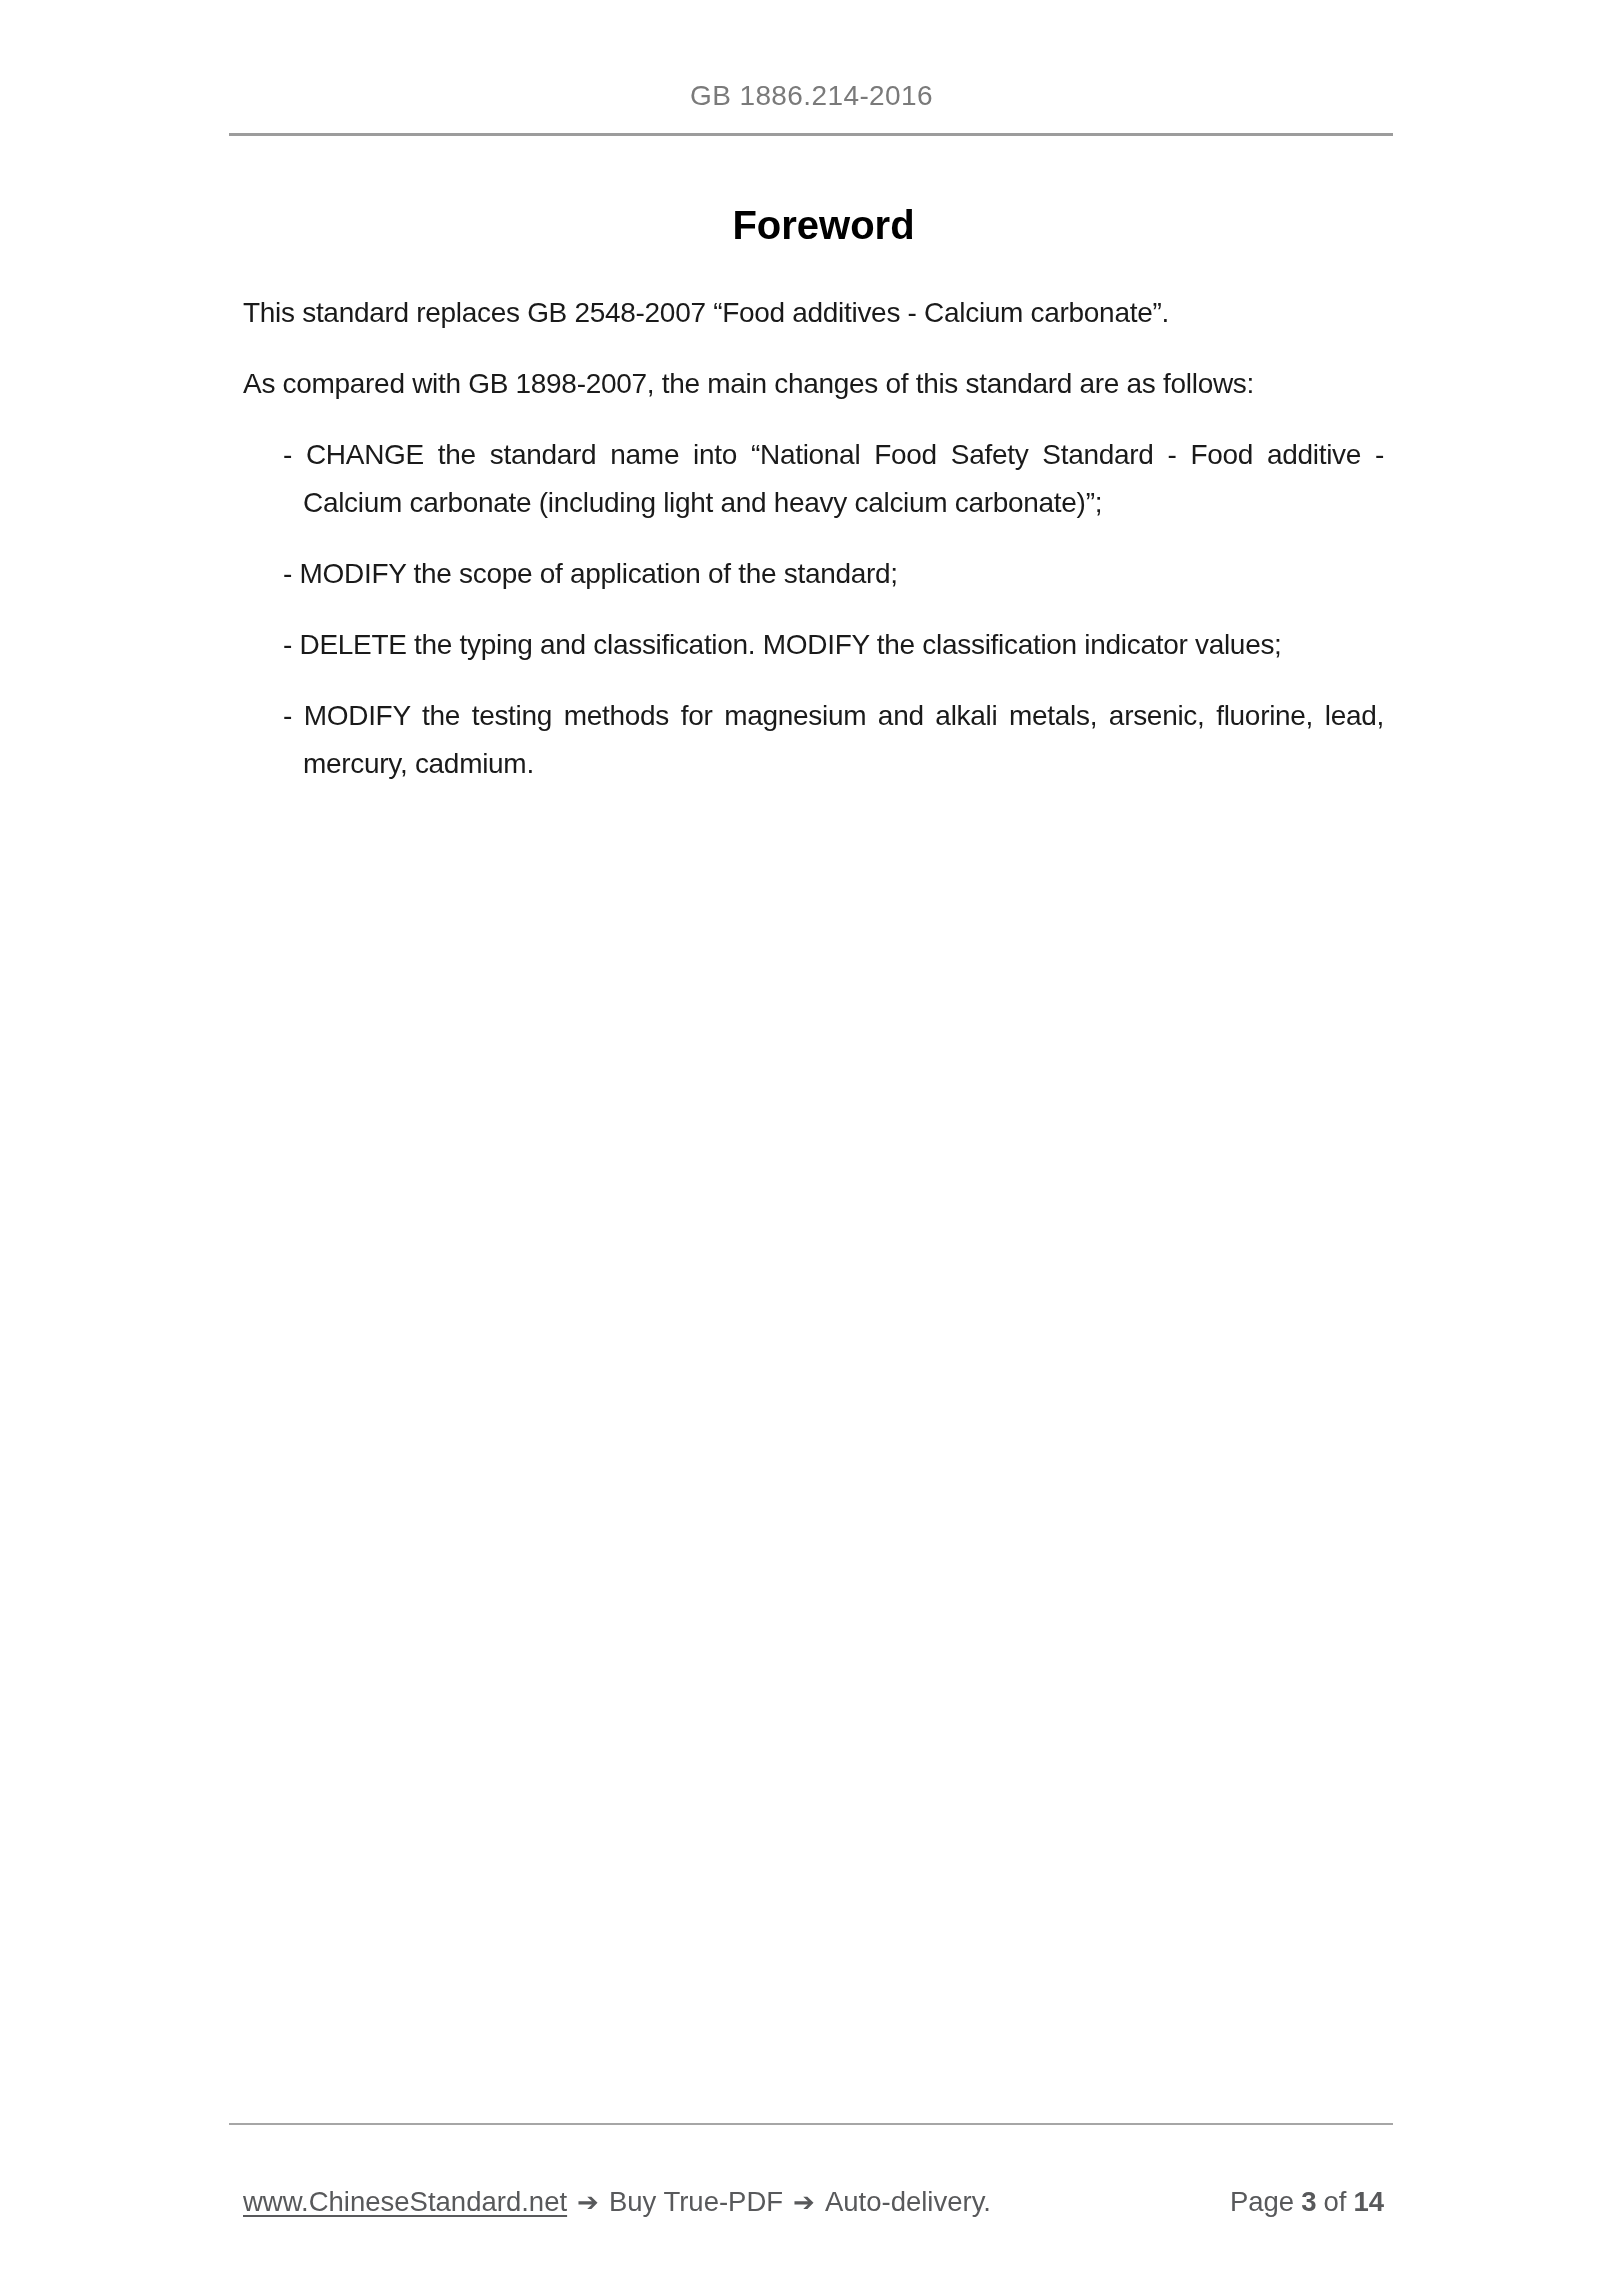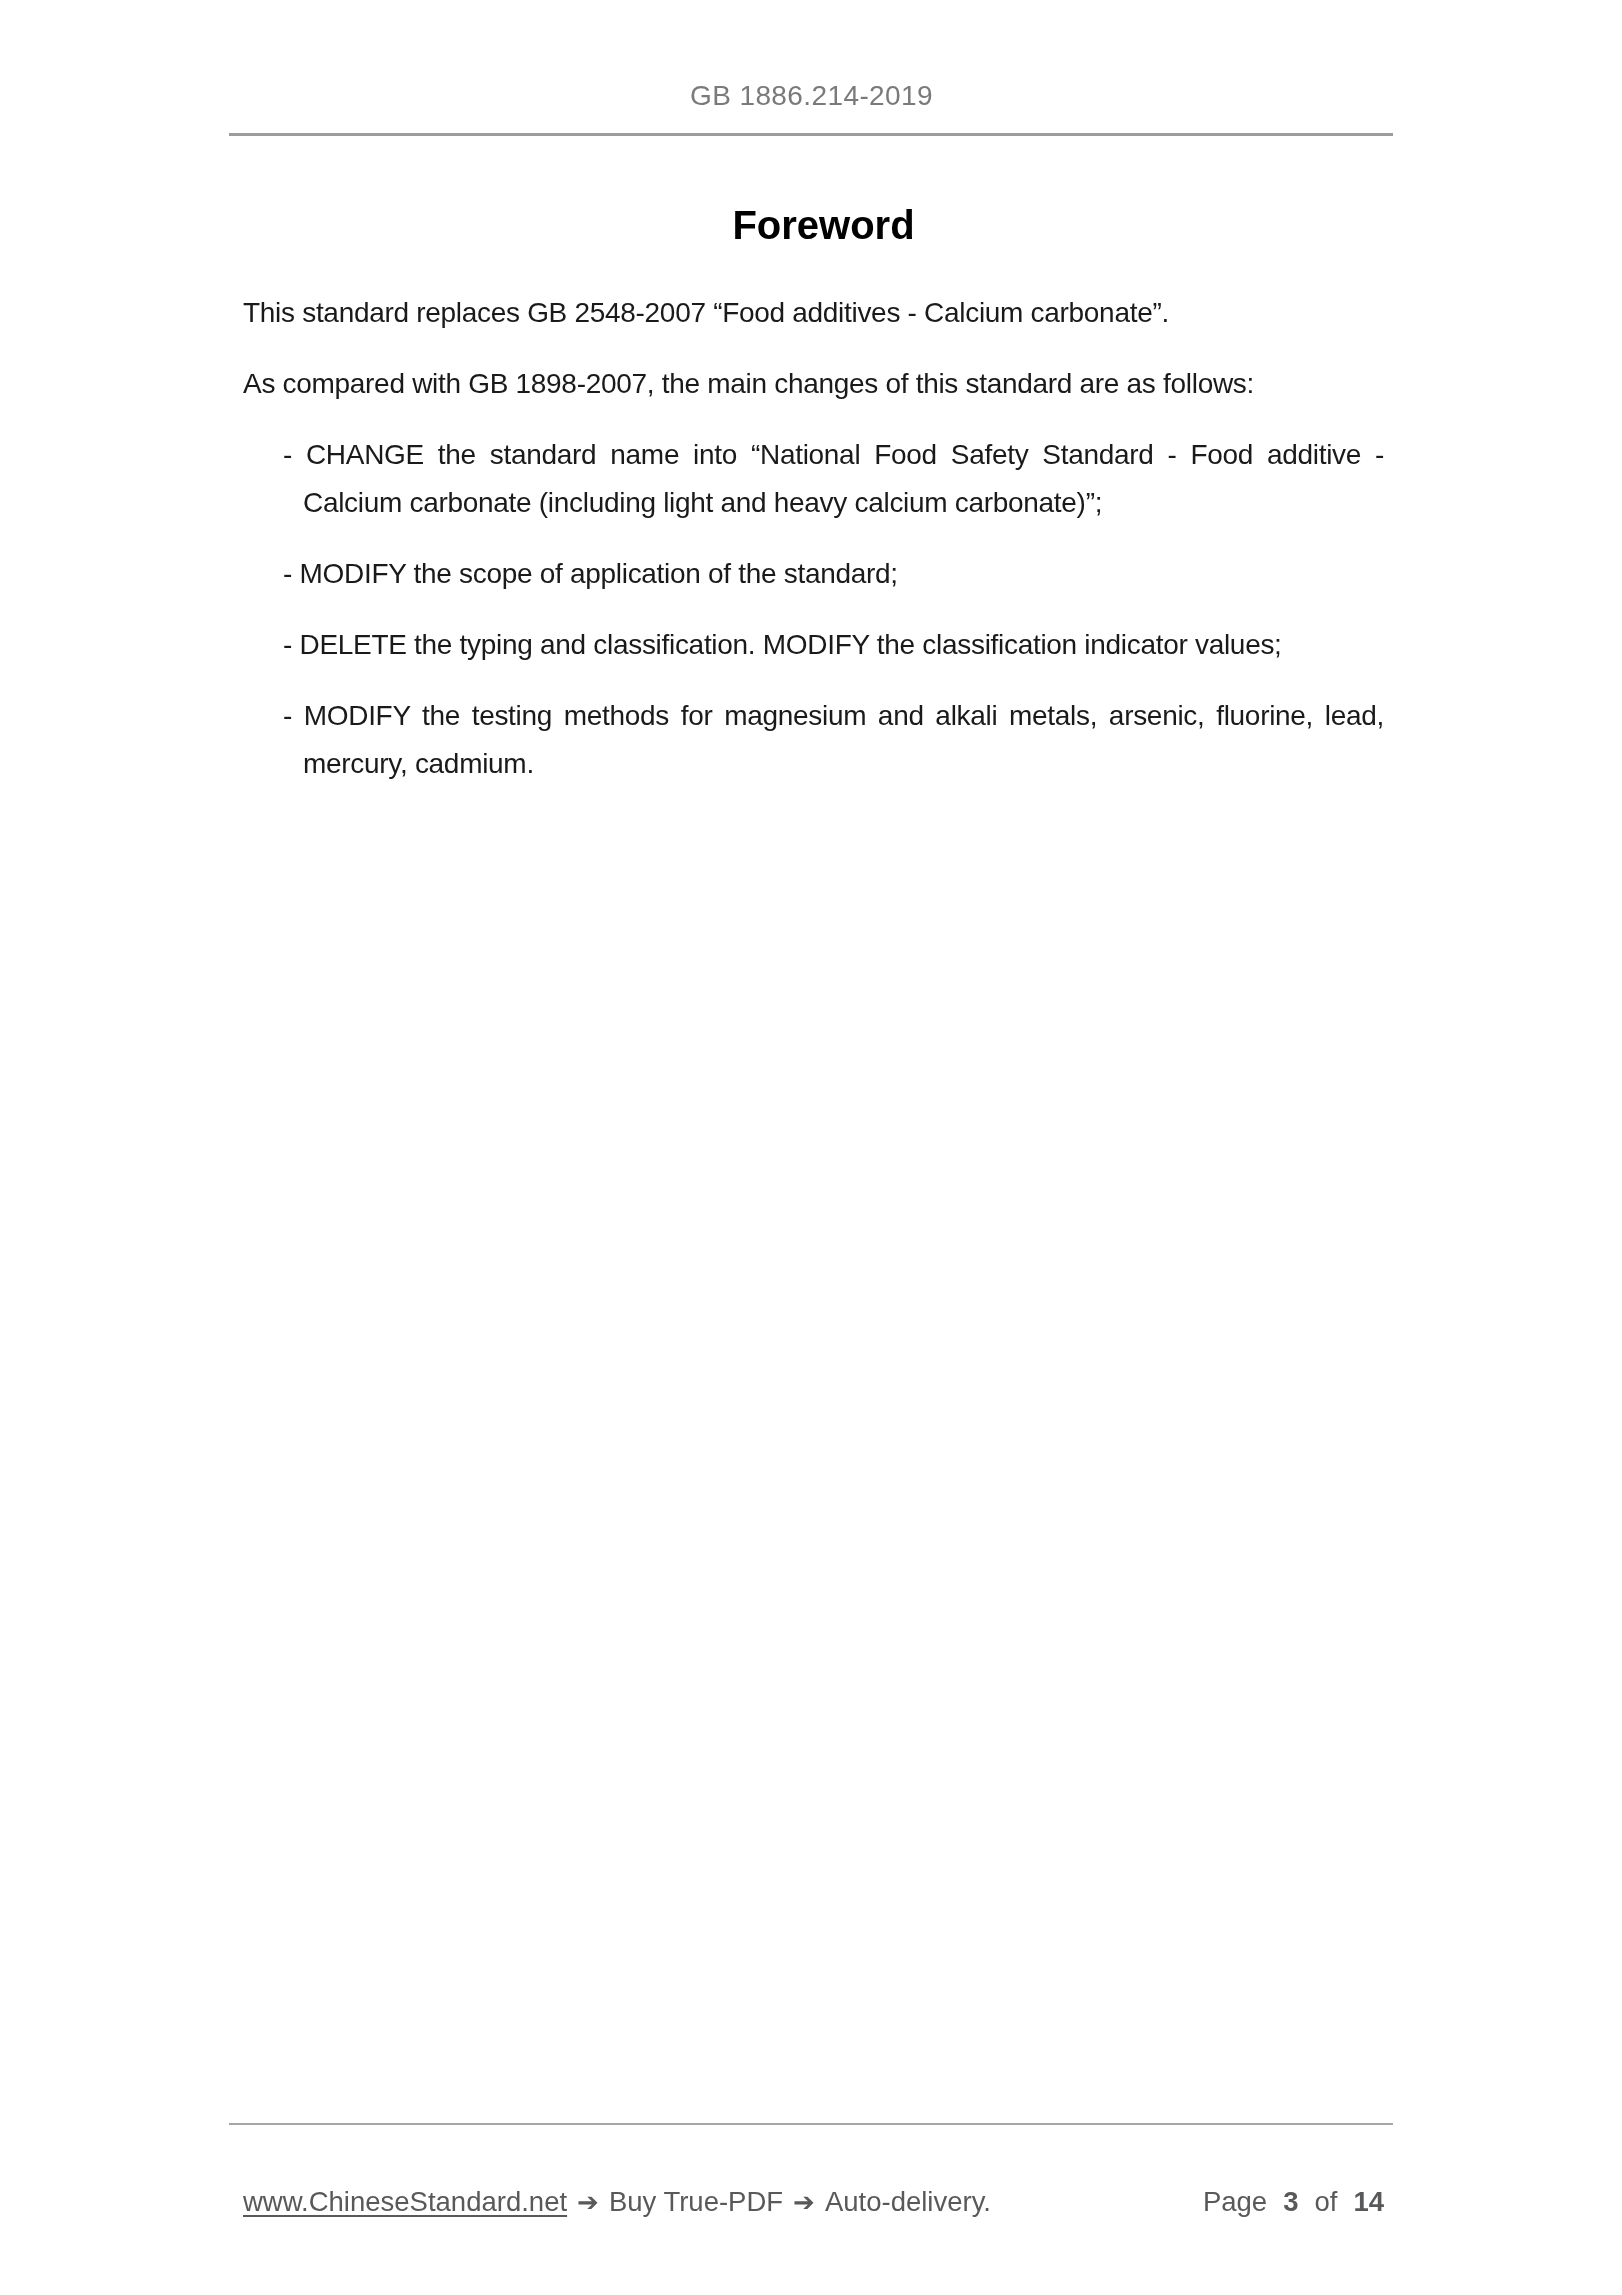--- a/index.html
+++ b/index.html
@@ -66,29 +66,29 @@
   }
   .footer-left { display:flex; align-items:baseline;margin-top:32px; }
   .footer-link {
     color:#58595b;
     text-decoration:underline;
     text-underline-offset:4.2px;
     text-decoration-thickness:1.7px;
     cursor:pointer;
   }
   .arrow { margin:0 10px; font-size:26px; }
-  .footer-right { display:flex; align-items:baseline; gap:16px;text-align:center; }
+  .footer-right { display:flex; align-items:baseline; gap:7px;text-align:center; }
   .footer-right .bold { font-weight:bold; }
 </style>
 </head>
 <body>
 
 <div class="page">
 
-  <div class="doc-number">GB 1886.214-2019</div>
+  <div class="doc-number">GB 1886.214-2016</div>
 
   <div class="header-rule"></div>
 
   <h1 class="page-title">Foreword</h1>
 
   <div class="content">
     <p>This standard replaces GB 2548-2007 “Food additives - Calcium carbonate”.</p>
     <p class="para-justify">As compared with GB 1898-2007, the main changes of this standard are as follows:</p>
 
     <p class="bullet">- CHANGE the standard name into “National Food Safety Standard - Food additive - Calcium carbonate (including light and heavy calcium carbonate)”;</p>

